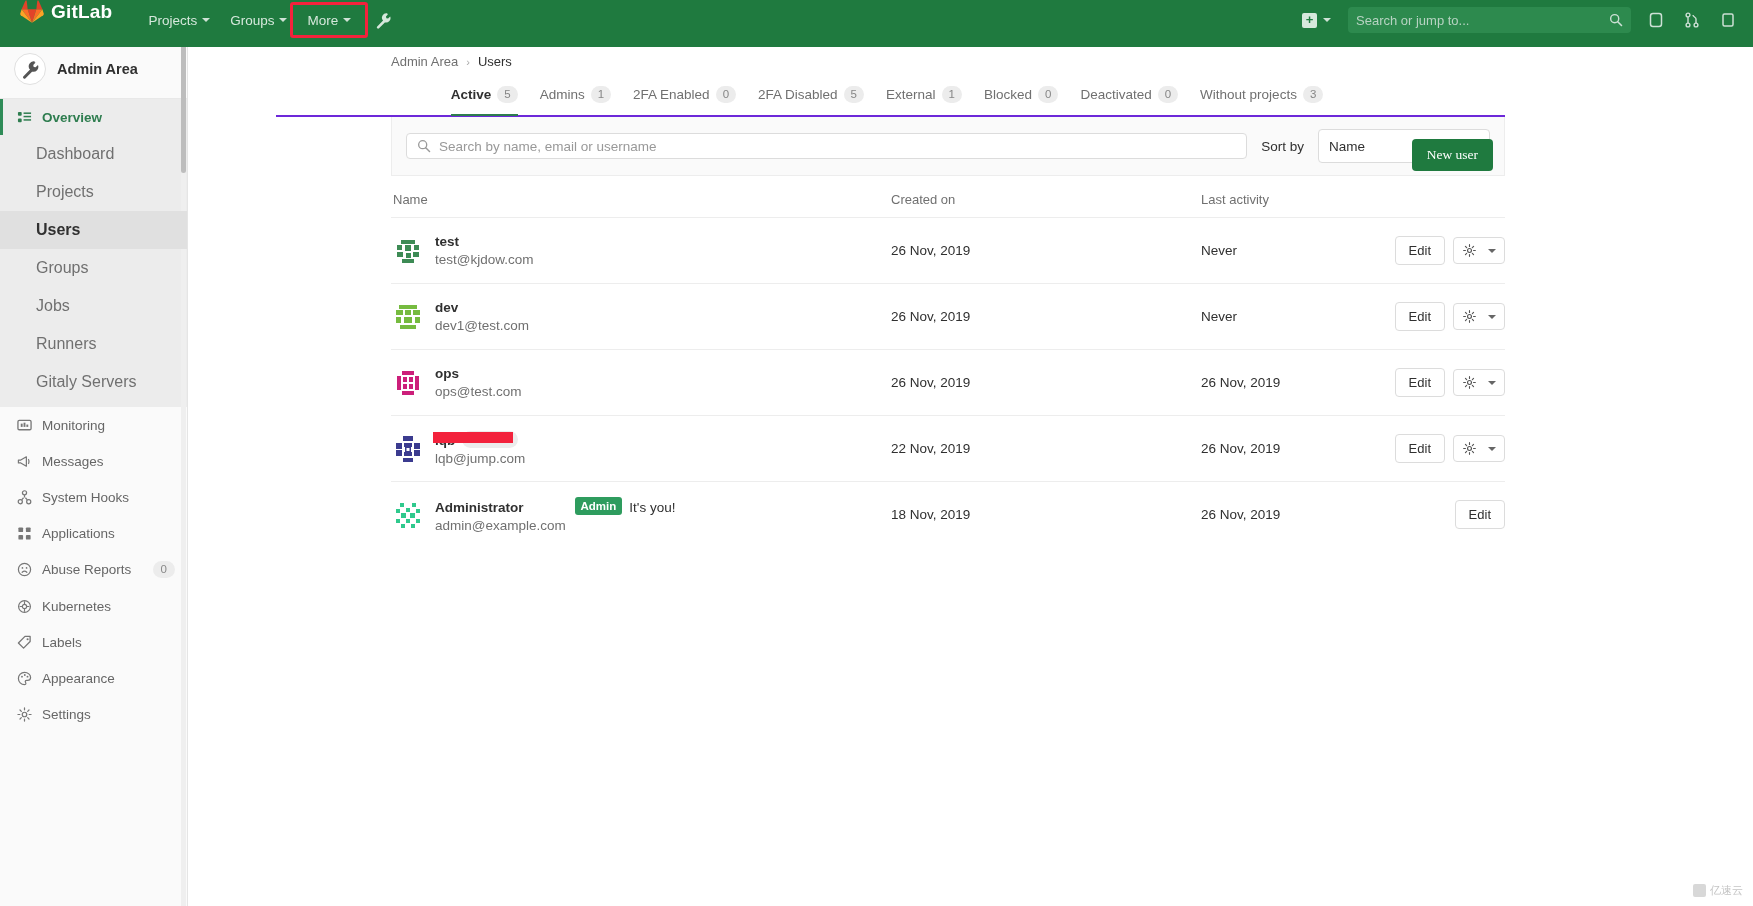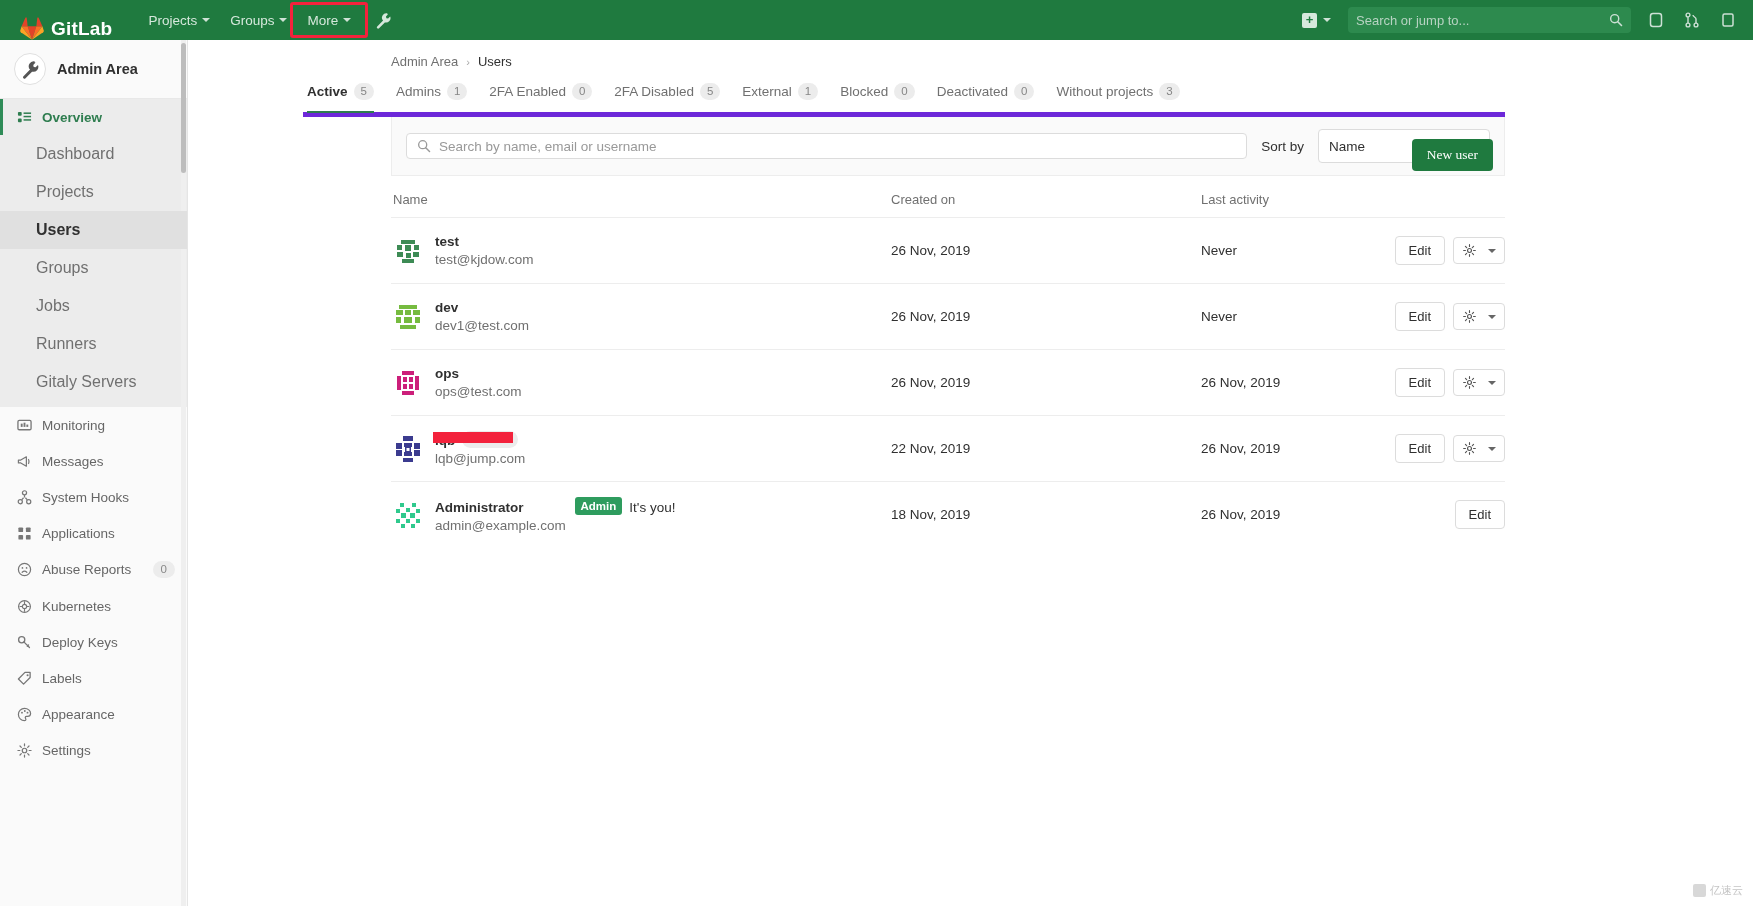--- a/index.html
+++ b/index.html
@@ -6,23 +6,23 @@
   html, body {
     width: 1753px; height: 906px;
     font-family: "Liberation Sans", sans-serif;
     background: #fff;
     overflow: hidden;
   }
   .app { position: relative; width: 1753px; height: 906px; }
 
   
   .topnav {
-    position: absolute; top: 0; left: 0; right: 0; height: 40px;
+    position: absolute; top: 0; left: 0; right: 0; height: 47px;
     background: #1f7a3f;
-    display: flex; align-items: flex-end; padding: 0 6px;
+    display: flex; align-items: flex-start; padding: 0 6px;
     z-index: 30;
   }
   .gl-logo { display: flex; align-items: center; margin-left: 14px; margin-right: 26px; gap: 7px; }
   .gl-logo svg { display: block; }
   .gl-logo-text { color: #fff; font-size: 19px; font-weight: bold; letter-spacing: .2px; }
   .nav-item {
     color: #d6e8dc; font-size: 13.5px; padding: 0 10px; height: 40px;
     display: flex; align-items: center; gap: 5px; cursor: pointer;
   }
   .caret { width: 0; height: 0; border-left: 4px solid transparent; border-right: 4px solid transparent; border-top: 4px solid #cfe2d6; }
@@ -101,23 +101,23 @@
   }
   .breadcrumb {
     padding: 14px 0 6px 203px; font-size: 13px; color: #666;
     display: flex; align-items: center; gap: 8px;
   }
   .breadcrumb .bc-link { color: #707070; cursor: pointer; }
   .breadcrumb .bc-sep { color: #a8a8a8; font-size: 11px; }
   .breadcrumb .bc-cur { color: #303030; }
 
   .tabs-row {
-    margin-left: 115px; margin-right: 248px;
-    border-bottom: 5px solid #6d28d9;
-    display: flex; align-items: flex-end; position: relative; height: 42px;
+    margin-left: 88px; margin-right: 248px;
+    border-bottom: 2px solid #6d28d9;
+    display: flex; align-items: flex-end; position: relative; height: 42px; justify-content: center;
   }
   .tab {
     display: flex; align-items: center; gap: 6px;
     padding: 0 11px 12px 11px; font-size: 13.5px; color: #707070; cursor: pointer;
     position: relative;
   }
   .tab:first-child { padding-left: 4px; }
   .tab.active { color: #303030; font-weight: bold; }
   .tab.active::after {
     content: ""; position: absolute; left: 4px; right: 11px; bottom: -1px; height: 2px; background: #2e7d4f;
@@ -403,29 +403,20 @@
         <span class="sb-ico">
           <svg width="15" height="15" viewBox="0 0 16 16">
               <circle cx="8" cy="8" r="6.3" fill="none" stroke="#777" stroke-width="1.3"></circle>
               <circle cx="8" cy="8" r="2.3" fill="none" stroke="#777" stroke-width="1.3"></circle>
               <path d="M8 2.5v3M8 10.5v3M2.8 8h2.9M10.3 8h2.9" stroke="#777" stroke-width="1.2"></path>
             </svg>
         </span>
         <span>Kubernetes</span>
       </div>
 
-      <div class="sb-item">
-        <span class="sb-ico">
-          <svg width="15" height="15" viewBox="0 0 16 16">
-              <circle cx="5" cy="5" r="3.3" fill="none" stroke="#777" stroke-width="1.4"></circle>
-              <path d="M7.3 7.3l6 6M11 12l1.3-1.3" stroke="#777" stroke-width="1.4" fill="none" stroke-linecap="round"></path>
-            </svg>
-        </span>
-        <span>Deploy Keys</span>
-      </div>
 
 
       <div class="sb-item">
         <span class="sb-ico">
           <svg width="15" height="15" viewBox="0 0 16 16">
               <path d="M8.5 1.5H14v5.5l-7 7-5.5-5.5z" fill="none" stroke="#777" stroke-width="1.4" stroke-linejoin="round"></path>
               <circle cx="11.3" cy="4.5" r="1.1" fill="#777"></circle>
             </svg>
         </span>
         <span>Labels</span>

